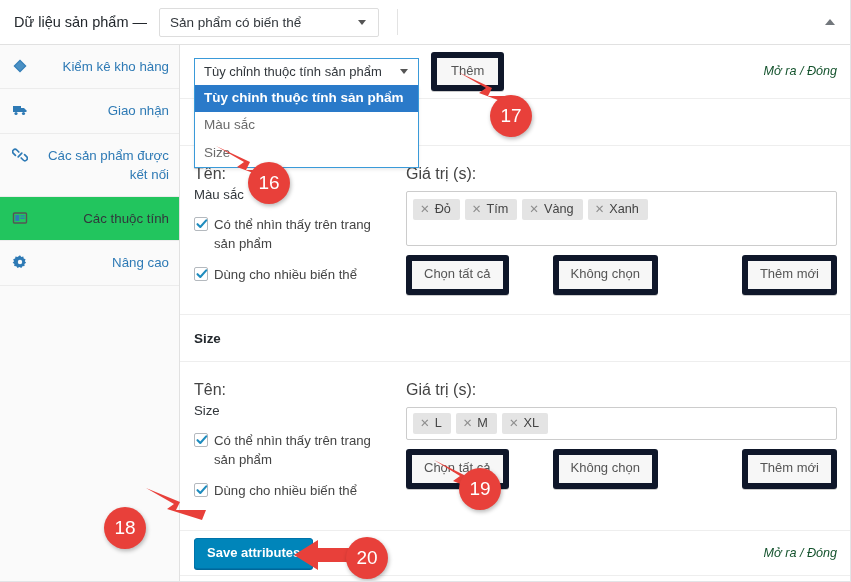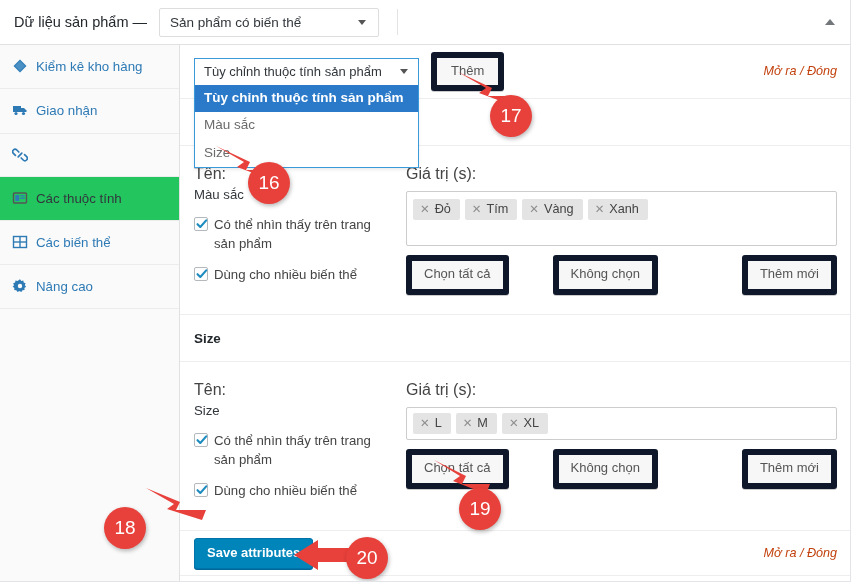--- a/index.html
+++ b/index.html
@@ -70,20 +70,21 @@
   }
 
   
   .sidebar {
     position: absolute;
     left: 0; top: 45px;
     width: 180px;
     height: 537px;
     background: #fafafa;
     border-right: 1px solid #e1e1e1;
+    text-align: right;
   }
   .side-item {
     position: relative;
     border-bottom: 1px solid #ececec;
     padding: 12px 10px 12px 12px;
     display: flex;
     align-items: flex-start;
     gap: 8px;
     font-size: 13.3px;
     color: #2e7ab5;
@@ -260,21 +261,21 @@
     font-size: 13px;
     font-weight: bold;
     border-radius: 3px;
     padding: 6px 12px 7px;
     cursor: pointer;
     font-family: inherit;
     box-shadow: 0 1px 0 #006799;
     line-height: 1.2;
   }
   .toggle-link {
-    color: #c2410c;
+    color: #14532d;
     font-size: 12.6px;
     font-style: italic;
     cursor: pointer;
     white-space: nowrap;
   }
   .toolbar-toggle {
     position: absolute;
     right: 14px; top: 19px;
   }
 
@@ -338,44 +339,35 @@
     <div class="side-item">
       <span class="side-icon">
         <svg width="16" height="16" viewBox="0 0 16 16">
             <g stroke="#2e7ab5" stroke-width="1.7" fill="none" stroke-linecap="round">
               <path d="M6.2 9.8 L9.8 6.2"></path>
               <path d="M9.2 11 L11.2 13 a2.4 2.4 0 0 0 3.4-3.4 l-2-2"></path>
               <path d="M6.8 5 L4.8 3 a2.4 2.4 0 0 0-3.4 3.4 l2 2"></path>
             </g>
           </svg>
       </span>
+      <span class="side-label">Các sản phẩm được kết nối</span>
     </div>
 
     <div class="side-item active">
       <span class="side-icon">
         <svg width="16" height="16" viewBox="0 0 16 16">
             <rect x="1.5" y="3" width="13" height="10" rx="1" fill="none" stroke="#555" stroke-width="1.4"></rect>
             <rect x="3.3" y="5" width="4" height="6" fill="#2e7ab5"></rect>
             <rect x="8.4" y="5.2" width="4.3" height="1.3" fill="#2e7ab5"></rect>
             <rect x="8.4" y="7.6" width="4.3" height="1.3" fill="#2e7ab5"></rect>
           </svg>
       </span>
       <span class="side-label">Các thuộc tính</span>
     </div>
 
-    <div class="side-item">
-      <span class="side-icon">
-        <svg width="16" height="16" viewBox="0 0 16 16">
-            <rect x="1.5" y="2.5" width="13" height="11" fill="none" stroke="#2e7ab5" stroke-width="1.4"></rect>
-            <line x1="8" y1="2.5" x2="8" y2="13.5" stroke="#2e7ab5" stroke-width="1.4"></line>
-            <line x1="1.5" y1="8" x2="14.5" y2="8" stroke="#2e7ab5" stroke-width="1.4"></line>
-          </svg>
-      </span>
-      <span class="side-label">Các biến thể</span>
-    </div>
 
     <div class="side-item">
       <span class="side-icon">
         <svg width="16" height="16" viewBox="0 0 16 16">
             <path d="M8 1.3 l1.3 1.6 2-.5 .4 2 1.9.9 -.8 1.9 1.3 1.6 -1.7 1.2 .2 2.1 -2.1 .2 -1.2 1.7 -1.9-.9 -1.9.9 -1.2-1.7 -2.1-.2 .2-2.1 -1.7-1.2 1.3-1.6 -.8-1.9 1.9-.9 .4-2 2 .5z" fill="#2e7ab5"></path>
             <circle cx="8" cy="8" r="2.2" fill="#fafafa"></circle>
           </svg>
       </span>
       <span class="side-label">Nâng cao</span>
     </div>
@@ -530,21 +522,21 @@
       <path d="M62 4 L34 20 L41 25 L6 36 L2 26 L32 26 L28 18 Z" fill="#e8403a" transform="translate(68,0) scale(-1,1)"></path>
     </svg>
   </div>
   <div class="badge" style="left:104px; top:507px;">18</div>
 
   <div class="anno arrow" style="left:428px; top:456px;">
     <svg width="74" height="46" viewBox="0 0 74 46">
       <path d="M6 4 L32 20 L25 25 L58 38 L62 28 L34 28 L38 20 Z" fill="#e8403a"></path>
     </svg>
   </div>
-  <div class="badge" style="left:459px; top:488px;">19</div>
+  <div class="badge" style="left:459px; top:468px;">19</div>
 
   <div class="anno arrow" style="left:292px; top:537px;">
     <svg width="66" height="36" viewBox="0 0 66 36">
       <path d="M2 18 L26 3 L26 11 L64 11 L64 25 L26 25 L26 33 Z" fill="#e8403a"></path>
     </svg>
   </div>
   <div class="badge" style="left:346px; top:537px;">20</div>
 
 </div>
 

